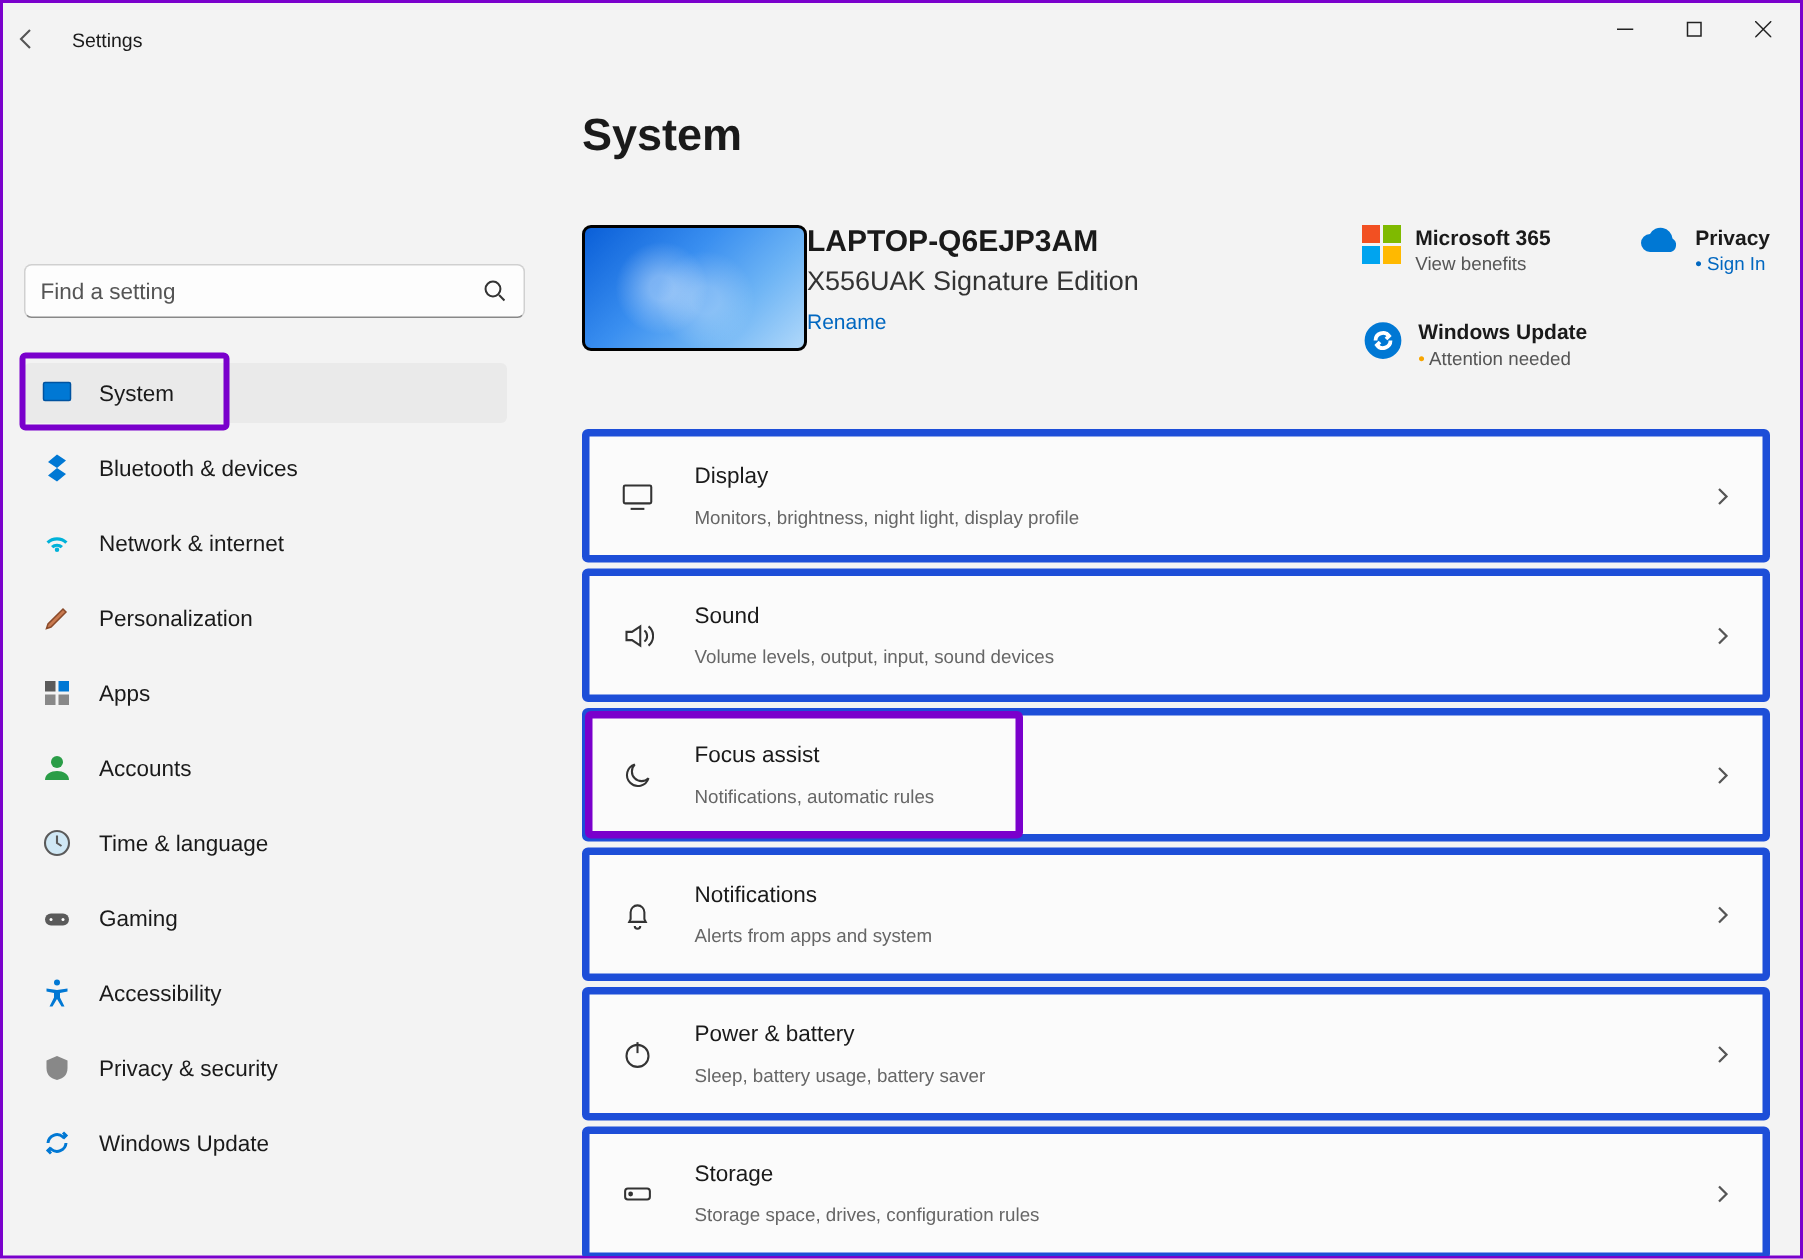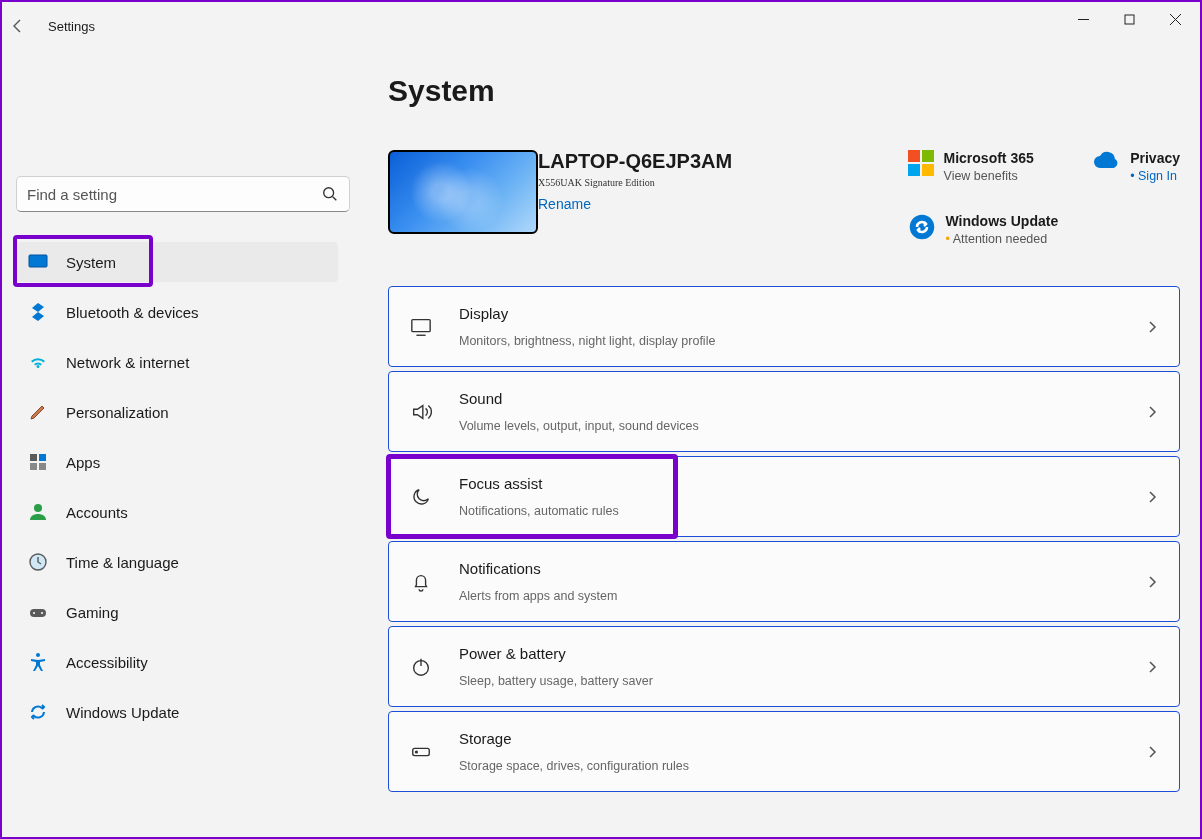--- a/index.html
+++ b/index.html
@@ -57,33 +57,33 @@
 }
 .nav-icon { width:20px; height:20px; margin-right:18px; display:flex; align-items:center; justify-content:center; }
 .nav-label { font-size:15px; color:#1a1a1a; }
 .main { flex:1; padding: 14px 20px 0 36px; overflow-y:auto; }
 .page-title { font-size:30px; font-weight:600; color:#1a1a1a; margin-bottom:42px; margin-top:10px; }
 .info-row { display:flex; align-items:flex-start; margin-bottom:40px; }
 .pc-thumb { width:150px; height:84px; border:2px solid #000; border-radius:6px; background:linear-gradient(135deg,#0a5fd8 0%,#3a8ff0 40%,#6fb5f5 70%,#b0d8fa 100%); overflow:hidden; position:relative; }
 .pc-thumb::after{content:'';position:absolute;inset:0;background:radial-gradient(circle at 35% 50%, rgba(255,255,255,0.35) 8%, transparent 30%), radial-gradient(circle at 55% 60%, rgba(255,255,255,0.25) 10%, transparent 35%);}
 .pc-info { flex:1; }
 .pc-name { font-size:20px; font-weight:600; color:#1a1a1a; }
-.pc-model { font-size:10px; color:#333; margin-top:4px;font-family:Liberation Serif, serif; }
+.pc-model { font-size:18px; color:#333; margin-top:4px; }
 .rename-link { font-size:14px; color:#0067c0; margin-top:8px; display:inline-block; cursor:pointer; }
 .cloud-col { display:flex; gap:34px; }
 .cloud-item { display:flex; align-items:flex-start; gap:10px; }
 .cloud-icon { width:28px; height:28px; }
 .cloud-text .ct-title { font-size:14px; font-weight:600; color:#1a1a1a; white-space:nowrap; }
 .cloud-text .ct-sub { font-size:12.5px; color:#555; margin-top:3px; }
 .cloud-text .ct-sub.link { color:#0067c0; cursor:pointer; }
 .cloud-text .ct-sub.bullet::before { content:'• '; color:#0067c0; }
 .cloud-text .ct-sub.warn::before { content:'• '; color:#f7a500; }
 .card-list { display:flex; flex-direction:column; gap:4px; }
 .card {
-  background:#fbfbfb; border:1px solid #1d4ed8; border-radius:4px;
+  background:#fbfbfb; border:5px solid #1d4ed8; border-radius:4px;
   padding:18px 20px; display:flex; align-items:center; cursor:pointer;
   position:relative;
 }
 .card-icon { width:24px; height:24px; color:#333; margin-right:26px; display:flex; align-items:center; justify-content:center; }
 .card-icon svg { width:22px; height:22px; }
 .card-body { flex:1; }
 .card-title { font-size:15px; color:#1a1a1a; }
 .card-sub { font-size:12.5px; color:#666; margin-top:12px; }
 .chev { width:14px; height:14px; color:#555; }
 .highlight-focus {
@@ -212,20 +212,28 @@
         <span class="nav-label">Gaming</span>
       </li>
       <li class="nav-item">
         <span class="nav-icon ico-blue">
             <svg viewBox="0 0 20 20" fill="currentColor">
               <circle cx="10" cy="3" r="2"></circle>
               <path d="M3 7l7 1 7-1v2l-5 1v3l3 6h-2l-3-5-3 5H5l3-6v-3L3 9z"></path>
             </svg>
           </span>
         <span class="nav-label">Accessibility</span>
+      </li>
+      <li class="nav-item">
+        <span class="nav-icon ico-gray">
+            <svg viewBox="0 0 20 20" fill="currentColor">
+              <path d="M10 2l7 3v5c0 5-3 7-7 8-4-1-7-3-7-8V5z" opacity="0.7"></path>
+            </svg>
+          </span>
+        <span class="nav-label">Privacy &amp; security</span>
       </li>
       <li class="nav-item">
         <span class="nav-icon ico-blue">
             <svg viewBox="0 0 20 20" fill="none" stroke="currentColor" stroke-width="2">
               <path d="M4 10a6 6 0 0110-4l2-1M16 10a6 6 0 01-10 4l-2 1"></path>
               <path d="M14 3l2 2-2 2M6 17l-2-2 2-2"></path>
             </svg>
           </span>
         <span class="nav-label">Windows Update</span>
       </li>

